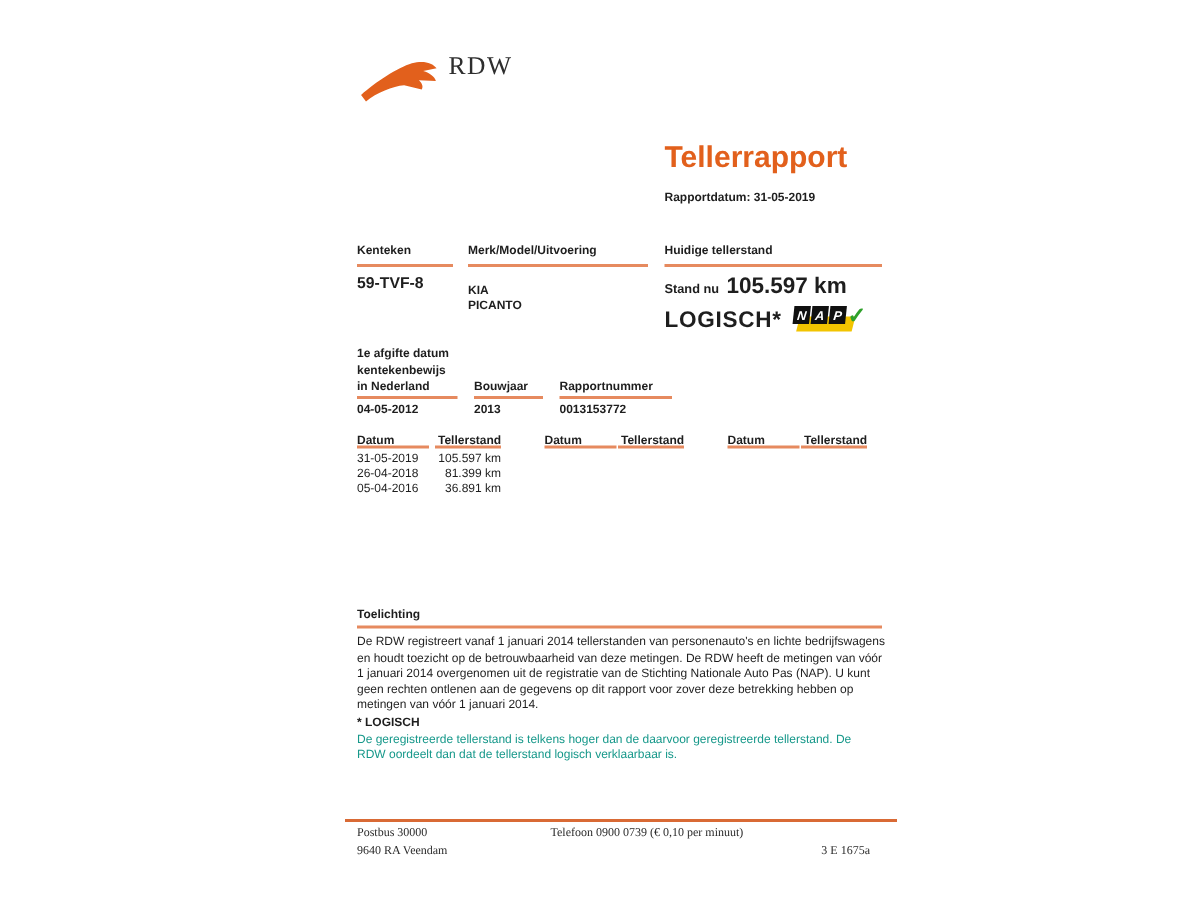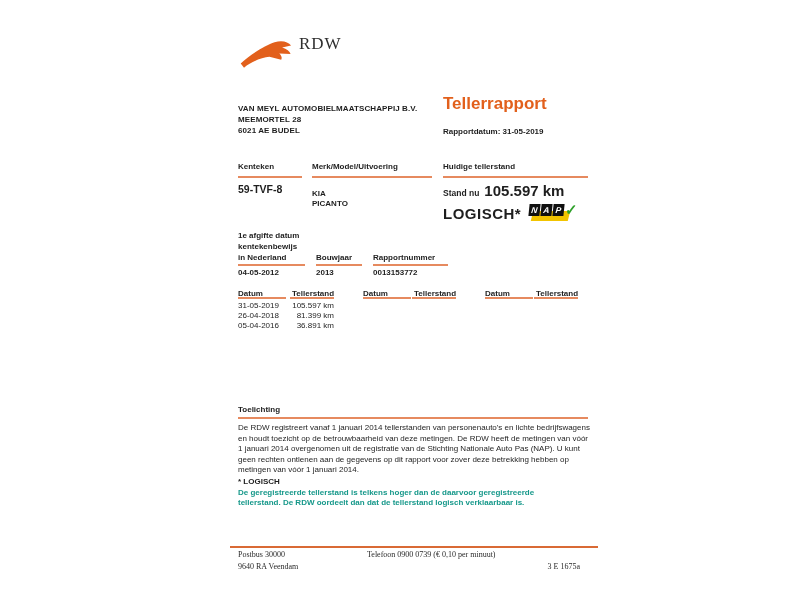--- a/index.html
+++ b/index.html
@@ -7,21 +7,21 @@
     position:relative; width:632px; height:600px; background:#ffffff;
     font-family:"Liberation Sans", sans-serif; color:#1e1e1e; overflow:hidden;
   }
   .abs { position:absolute; }
 
   
   .logo-text { font-family:"Liberation Serif", serif; font-size:17px; color:#2e2e2e; letter-spacing:1px; }
 
   
   .recipient { font-size:8px; font-weight:bold; line-height:11px; letter-spacing:0.1px; }
-  .doc-title { font-size:17px; font-weight:bold; color:#e2601c; }
+  .doc-title { font-size:20px; font-weight:bold; color:#e2601c; }
   .report-date { font-size:8px; font-weight:bold; }
 
   
   .sec-label { font-size:8px; font-weight:bold; white-space:nowrap; }
   .uline { height:2px; background:#e68a5f; }
   .val-lg { font-size:10.5px; font-weight:bold; }
   .val-sm { font-size:8px; font-weight:bold; line-height:10px; }
   .stand-row { display:flex; align-items:baseline; gap:5px; white-space:nowrap; }
   .stand-prefix { font-size:8.5px; font-weight:bold; }
   .stand-value { font-size:15px; font-weight:bold; }
@@ -34,43 +34,38 @@
             font-size:8.5px; font-weight:bold; font-style:italic; text-align:center; line-height:12px; transform:skewX(-6deg); }
   .nap-check { position:absolute; left:27px; top:-3px; color:#2fa12b; font-size:15px; font-weight:bold; }
 
   
   .th { font-size:8px; font-weight:bold; }
   .td { font-size:8px; }
   .td-right { text-align:right; }
 
   
   .body-text { font-size:8px; line-height:10.5px; }
-  .teal-text { font-size:8px; line-height:10px; font-weight:bold; color:#16988a; }
+  .teal-text { font-size:8px; line-height:10px; font-weight:normal; color:#16988a; }
 
   
   .footer-rule { height:2px; background:#d96a35; }
   .footer-text { font-family:"Liberation Serif", serif; font-size:8px; color:#2a2a2a; }
 </style>
 </head>
 <body>
 
 <div class="page">
 
   <div class="abs" style="left:239px; top:38px; width:58px; height:32px;">
     <svg width="58" height="32" viewBox="0 0 60 34">
       <path d="M1,27 C11,18 27,7.5 37,4.5 C45,2.2 51.5,4 54.5,8 L45,10 C50,11.5 53,14 54,17 L42,16.5 C44.3,18.6 45.2,21 44,23 L31.5,20 C23.5,20.7 12,25.2 4.5,31.5 Z" fill="#e2601c"></path>
     </svg>
   </div>
   <div class="abs logo-text" style="left:299px; top:34px;">RDW</div>
 
-  <div class="abs recipient" style="left:238px; top:103px;">
-    <div>VAN MEYL AUTOMOBIELMAATSCHAPPIJ B.V.</div>
-    <div>MEEMORTEL 28</div>
-    <div>6021 AE  BUDEL</div>
-  </div>
 
   <div class="abs doc-title" style="left:443px; top:94px;">Tellerrapport</div>
   <div class="abs report-date" style="left:443px; top:127px;">Rapportdatum: 31-05-2019</div>
 
   <div class="abs sec-label" style="left:238px; top:162px;">Kenteken</div>
   <div class="abs uline" style="left:238px; top:176px; width:64px;"></div>
   <div class="abs val-lg" style="left:238px; top:183px;">59-TVF-8</div>
 
   <div class="abs sec-label" style="left:312px; top:162px;">Merk/Model/Uitvoering</div>
   <div class="abs uline" style="left:312px; top:176px; width:120px;"></div>

